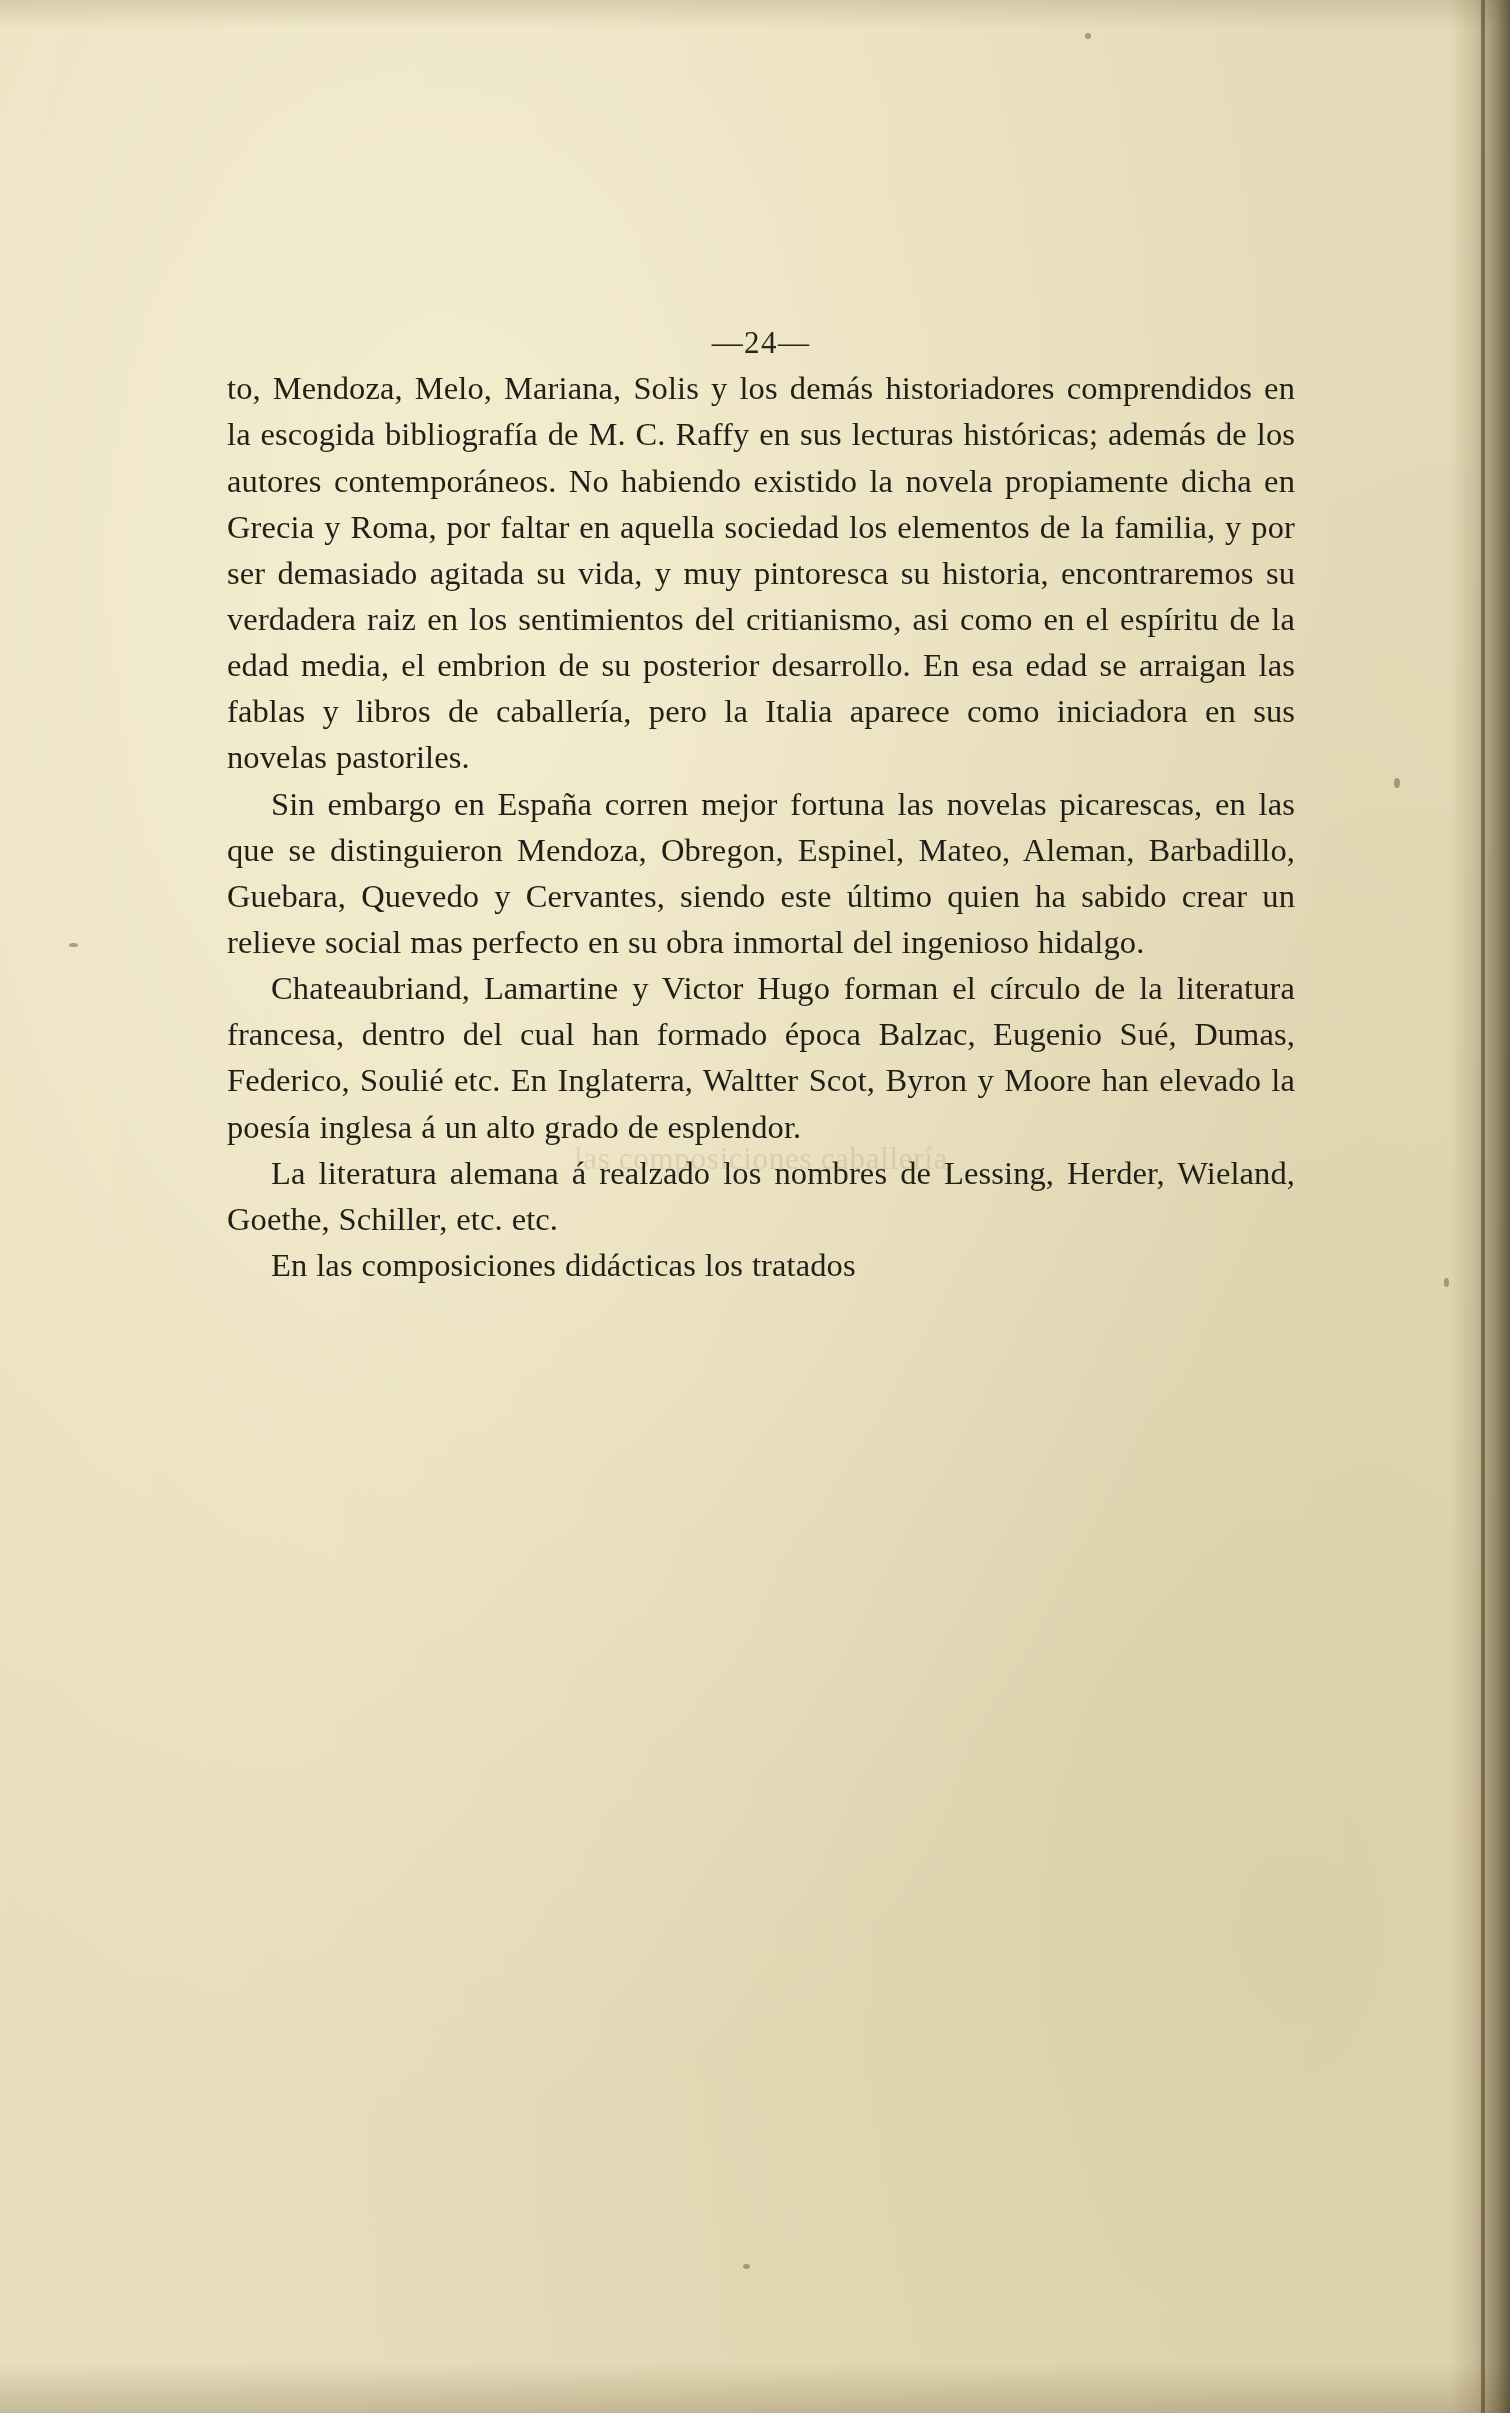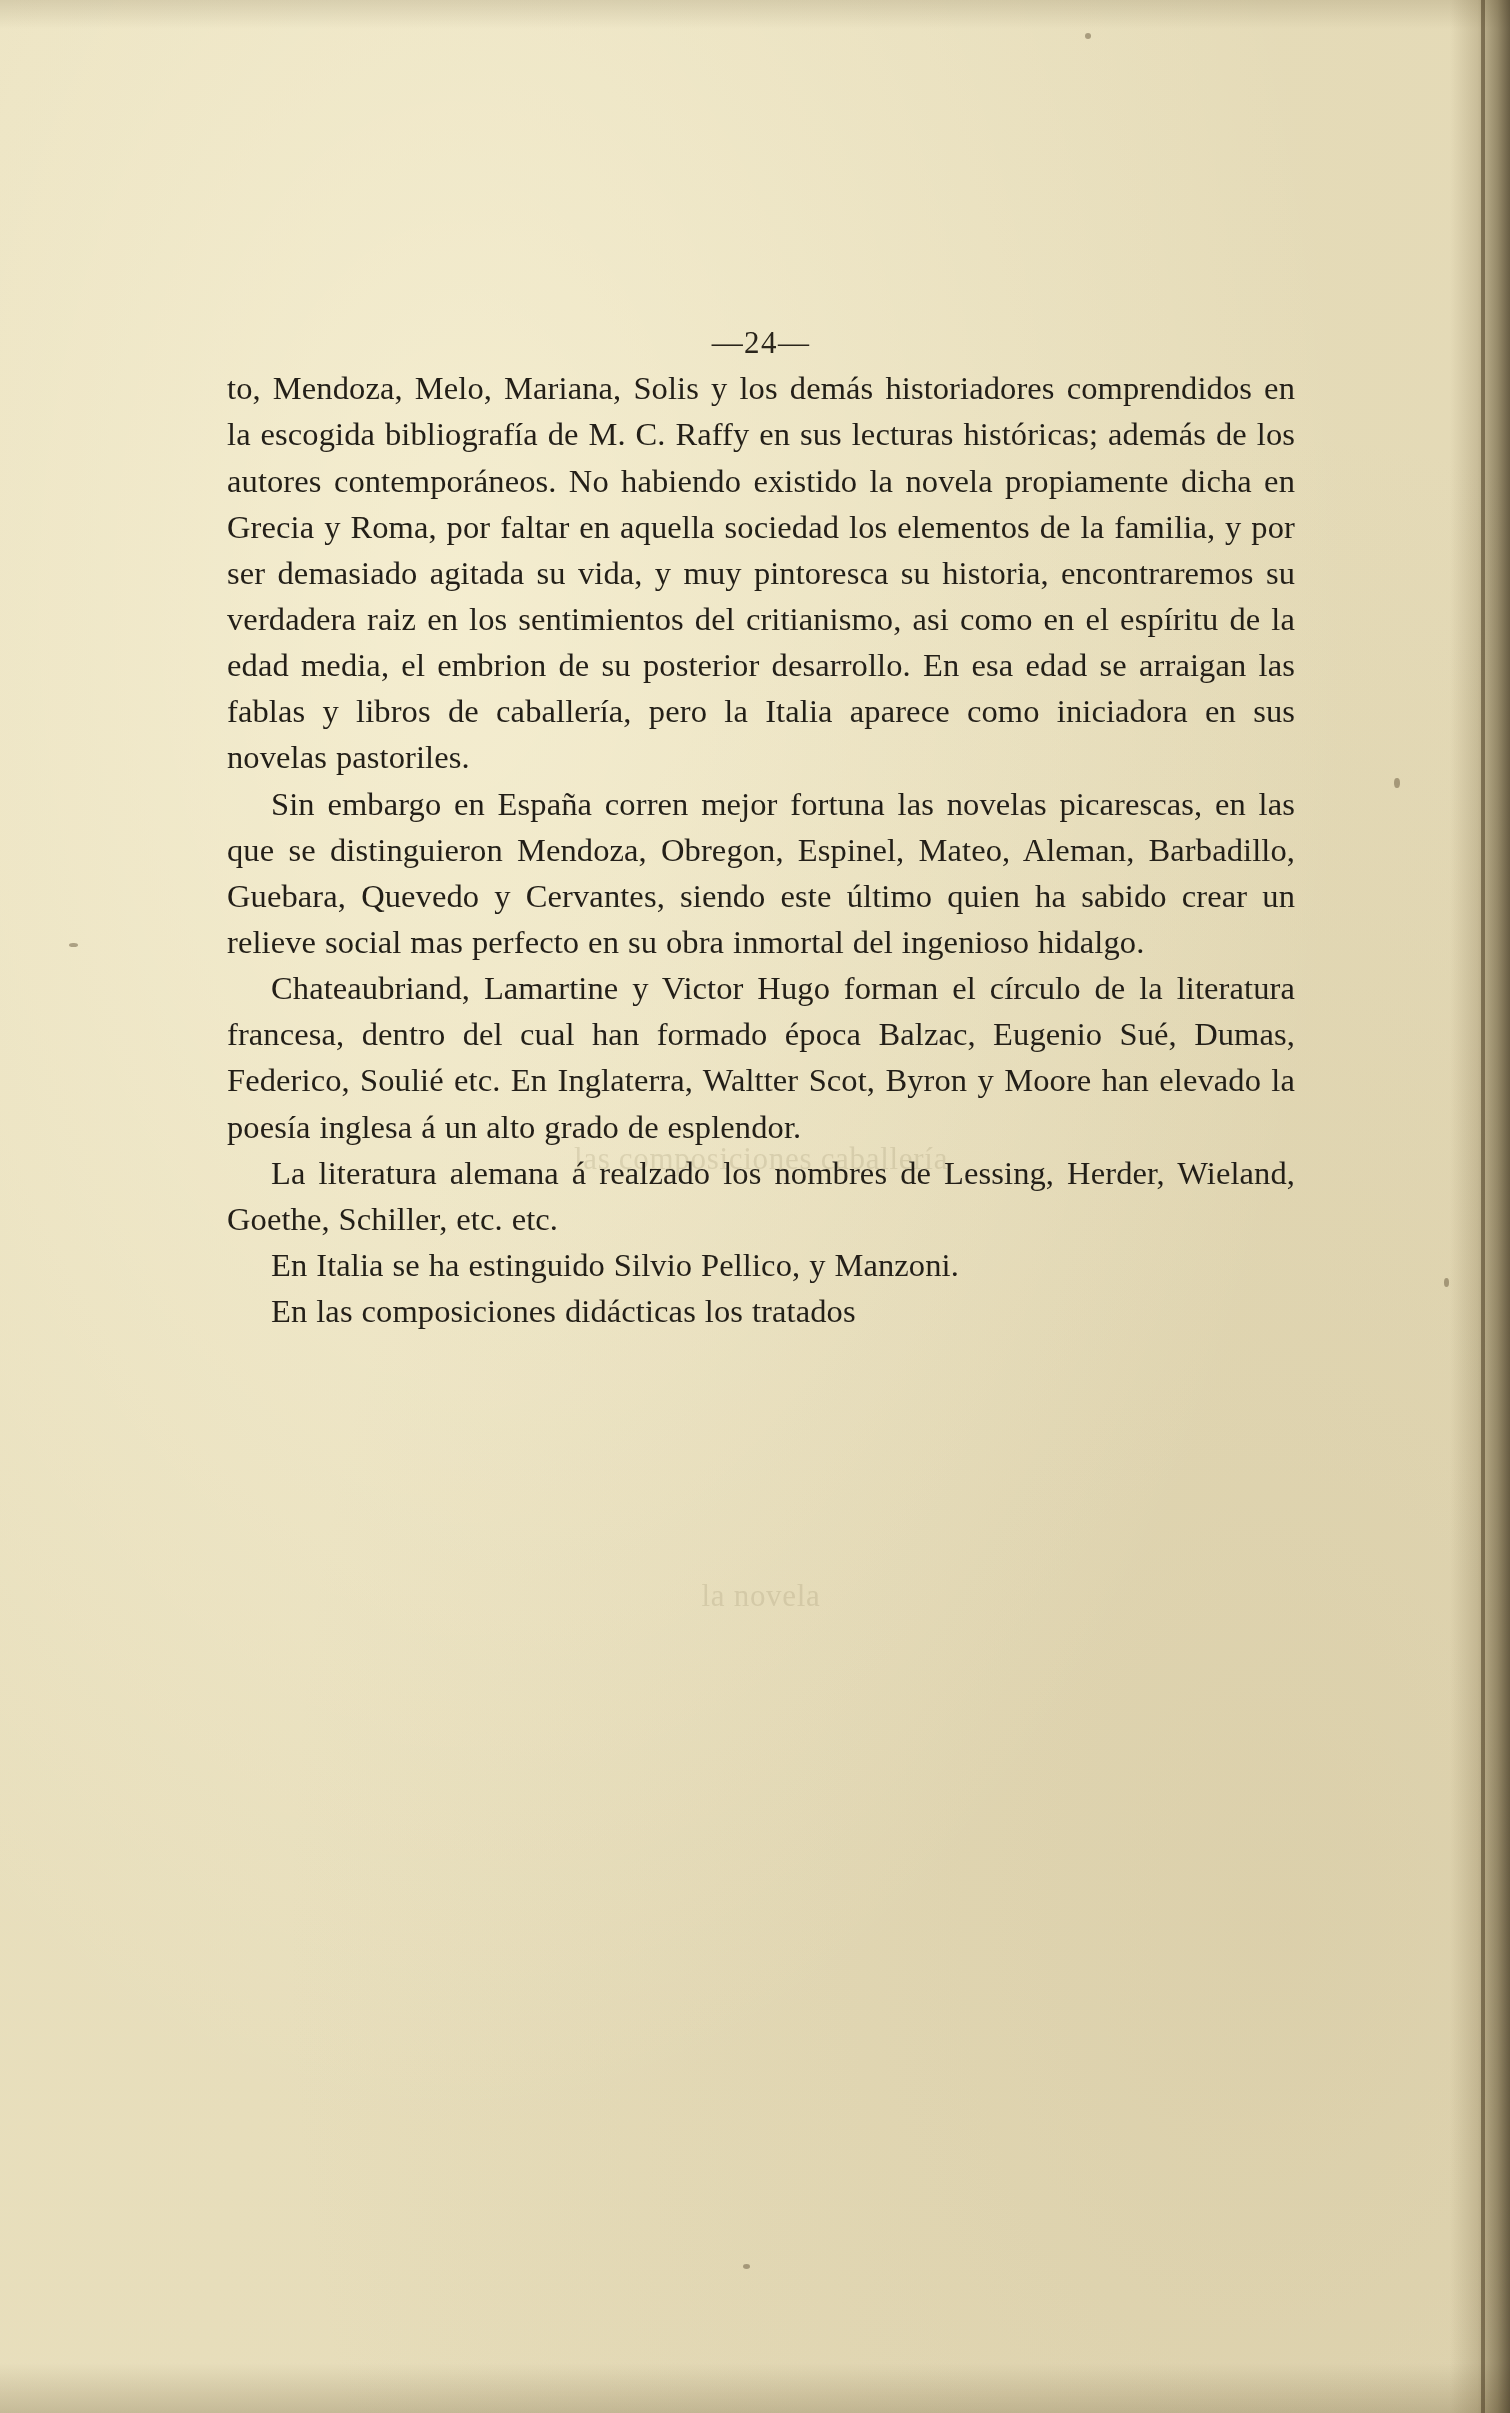--- a/index.html
+++ b/index.html
@@ -121,30 +121,28 @@
     pointer-events: none;
   }
 </style>
 </head>
 <body>
 
 <div class="page">
   <div class="paper-tint"></div>
 
   <div class="ghost g2">las composiciones caballería</div>
-  <div class="ghost g3">la novela</div>
 
   <div class="text-block">
     <div class="folio">—24—</div>
 
     <p class="para">to, Mendoza, Melo, Mariana, Solis y los demás historiadores comprendidos en la escogida bibliografía de M. C. Raffy en sus lecturas históricas; además de los autores contemporáneos. No habiendo existido la novela propiamente dicha en Grecia y Roma, por faltar en aquella sociedad los elementos de la familia, y por ser demasiado agitada su vida, y muy pintoresca su historia, encontraremos su verdadera raiz en los sentimientos del critianismo, asi como en el espíritu de la edad media, el embrion de su posterior desarrollo. En esa edad se arraigan las fablas y libros de caballería, pero la Italia aparece como iniciadora en sus novelas pastoriles.</p>
     <p class="para indent">Sin embargo en España corren mejor fortuna las novelas picarescas, en las que se distinguieron Mendoza, Obregon, Espinel, Mateo, Aleman, Barbadillo, Guebara, Quevedo y Cervantes, siendo este último quien ha sabido crear un relieve social mas perfecto en su obra inmortal del ingenioso hidalgo.</p>
     <p class="para indent">Chateaubriand, Lamartine y Victor Hugo forman el círculo de la literatura francesa, dentro del cual han formado época Balzac, Eugenio Sué, Dumas, Federico, Soulié etc. En Inglaterra, Waltter Scot, Byron y Moore han elevado la poesía inglesa á un alto grado de esplendor.</p>
     <p class="para indent">La literatura alemana á realzado los nombres de Lessing, Herder, Wieland, Goethe, Schiller, etc. etc.</p>
-    <p class="para indent">En Italia se ha estinguido Silvio Pellico, y Manzoni.</p>
     <p class="para indent last">En las composiciones didácticas los tratados</p>
   </div>
 
   <div class="speck" style="left:1085px; top:33px; width:6.4px; height:6.4px;"></div>
   <div class="speck" style="left:1394px; top:778px; width:5.7px; height:10px;"></div>
   <div class="speck" style="left:1444px; top:1278px; width:5px; height:8.6px;"></div>
   <div class="speck" style="left:69px; top:943px; width:8.6px; height:4.3px;"></div>
   <div class="speck" style="left:743px; top:2264px; width:7.1px; height:5px;"></div>
 
   <div class="edge-top"></div>

